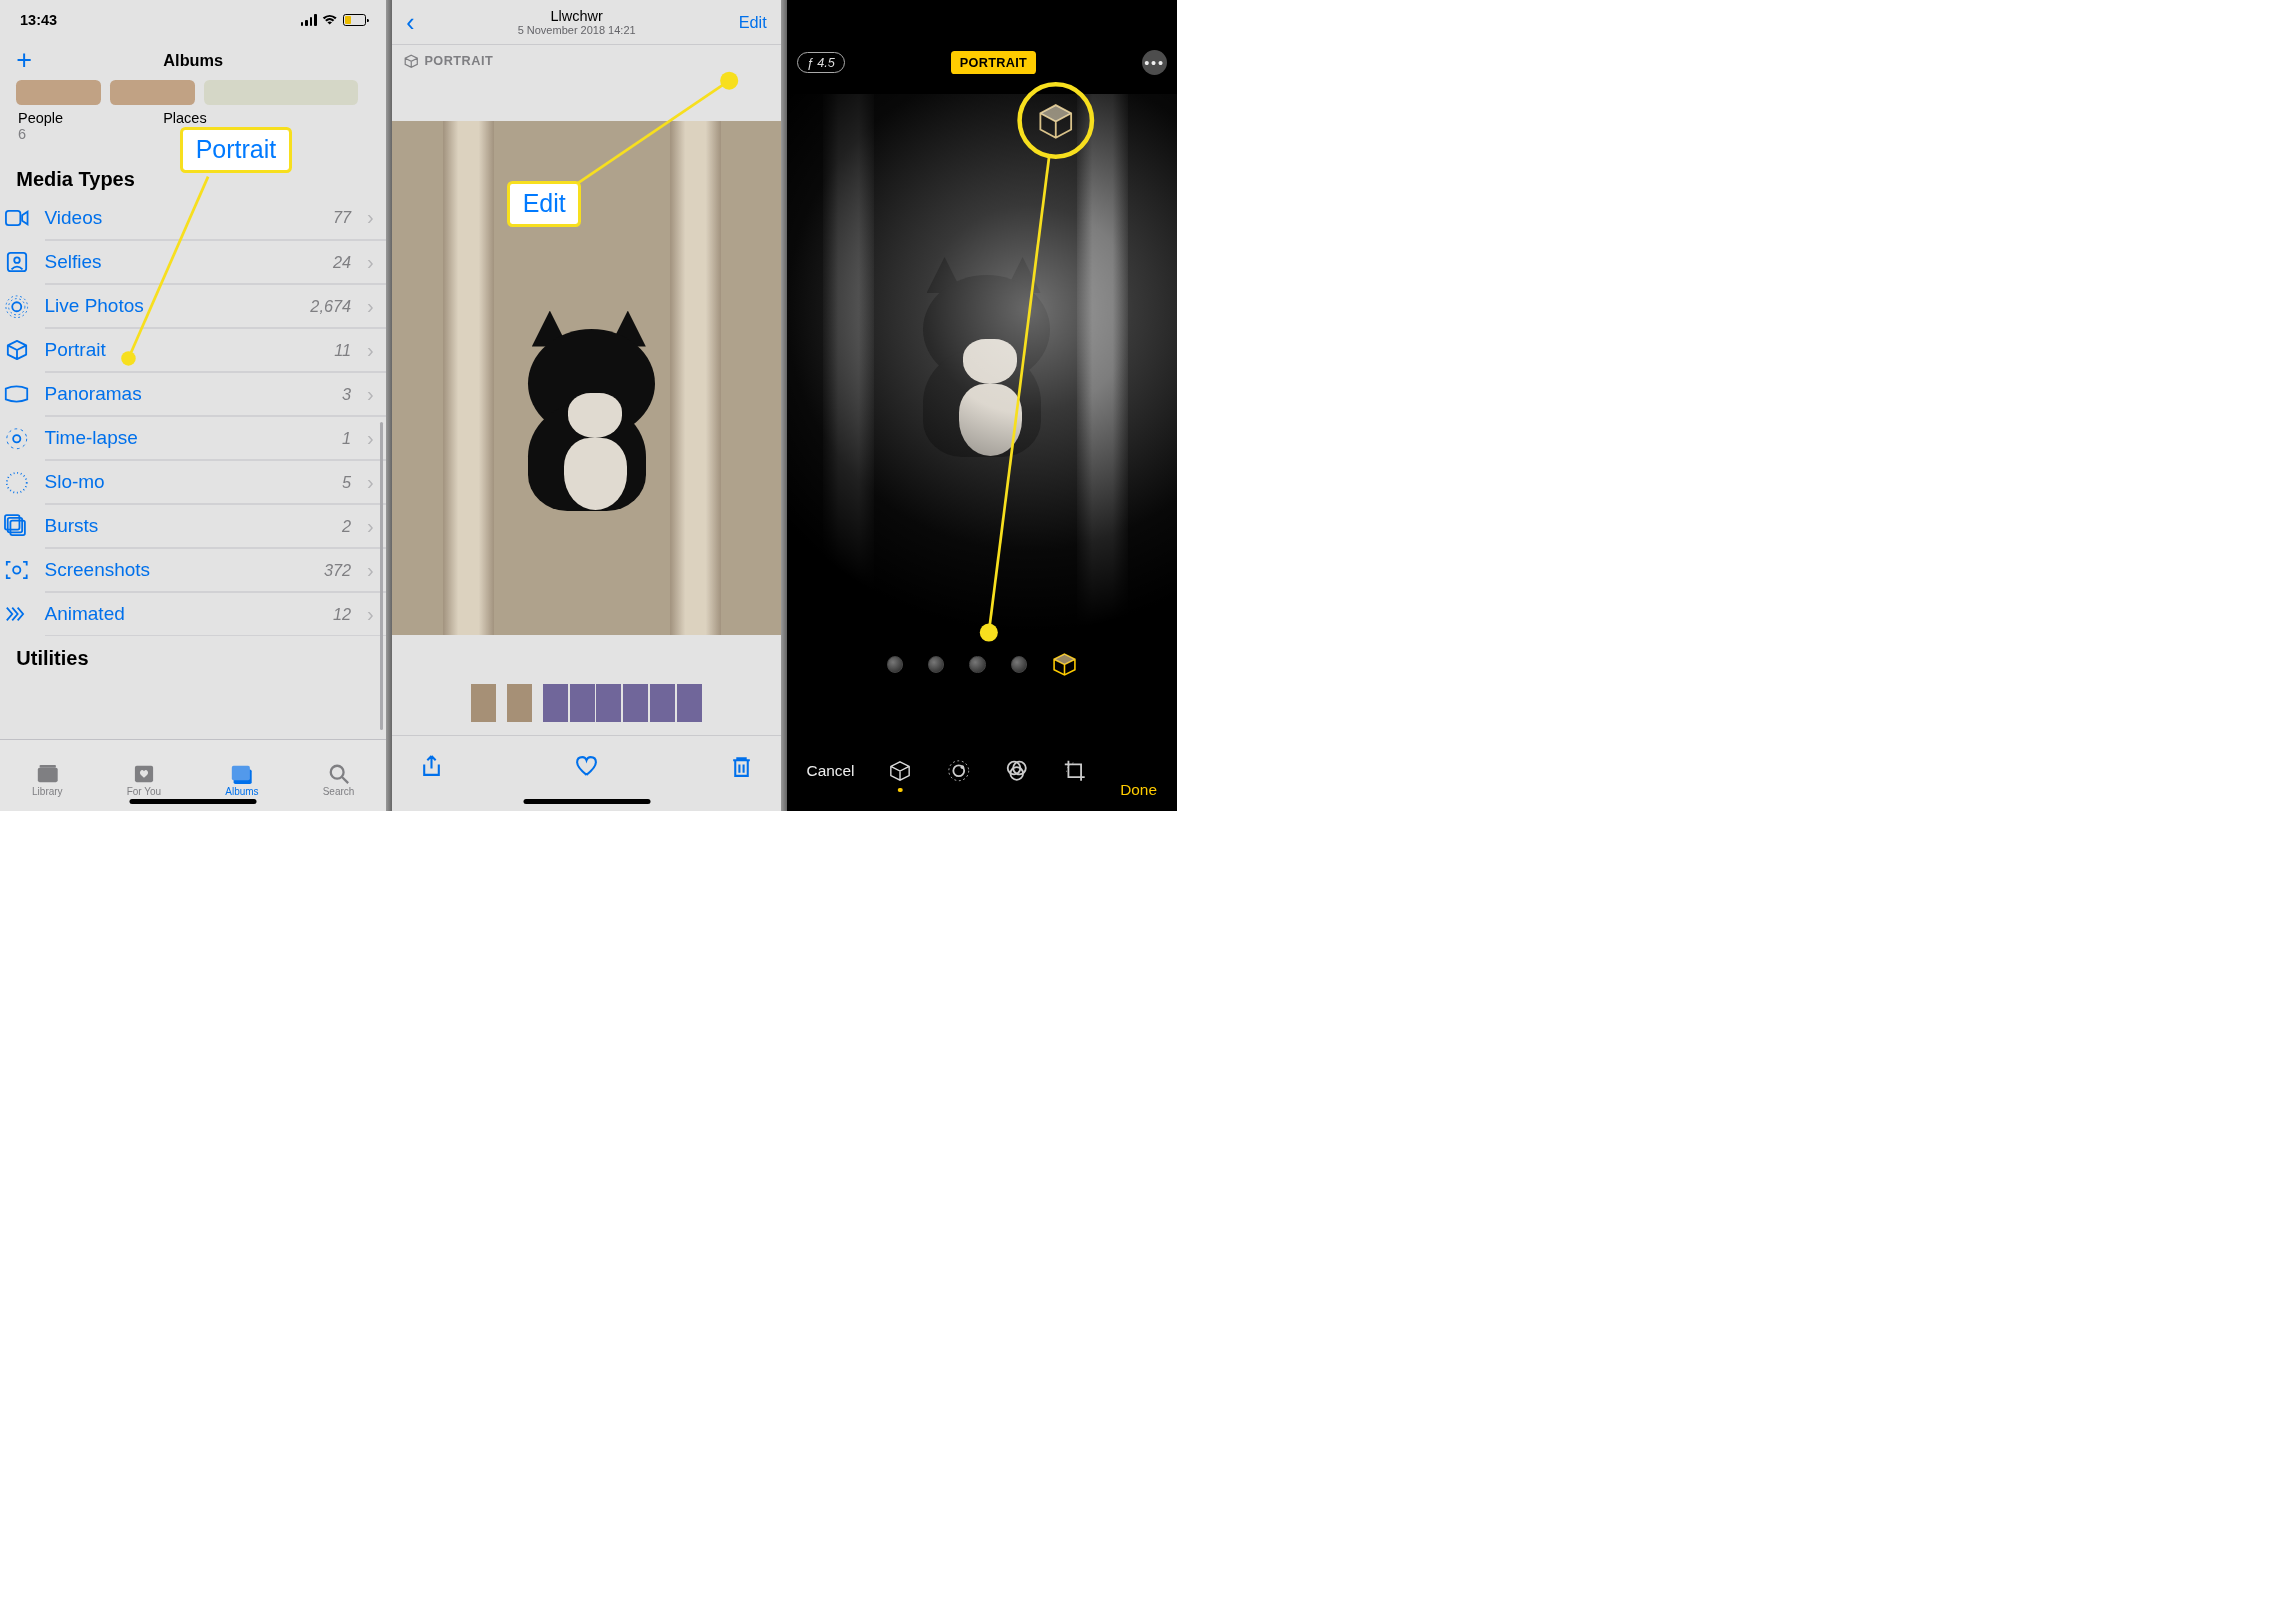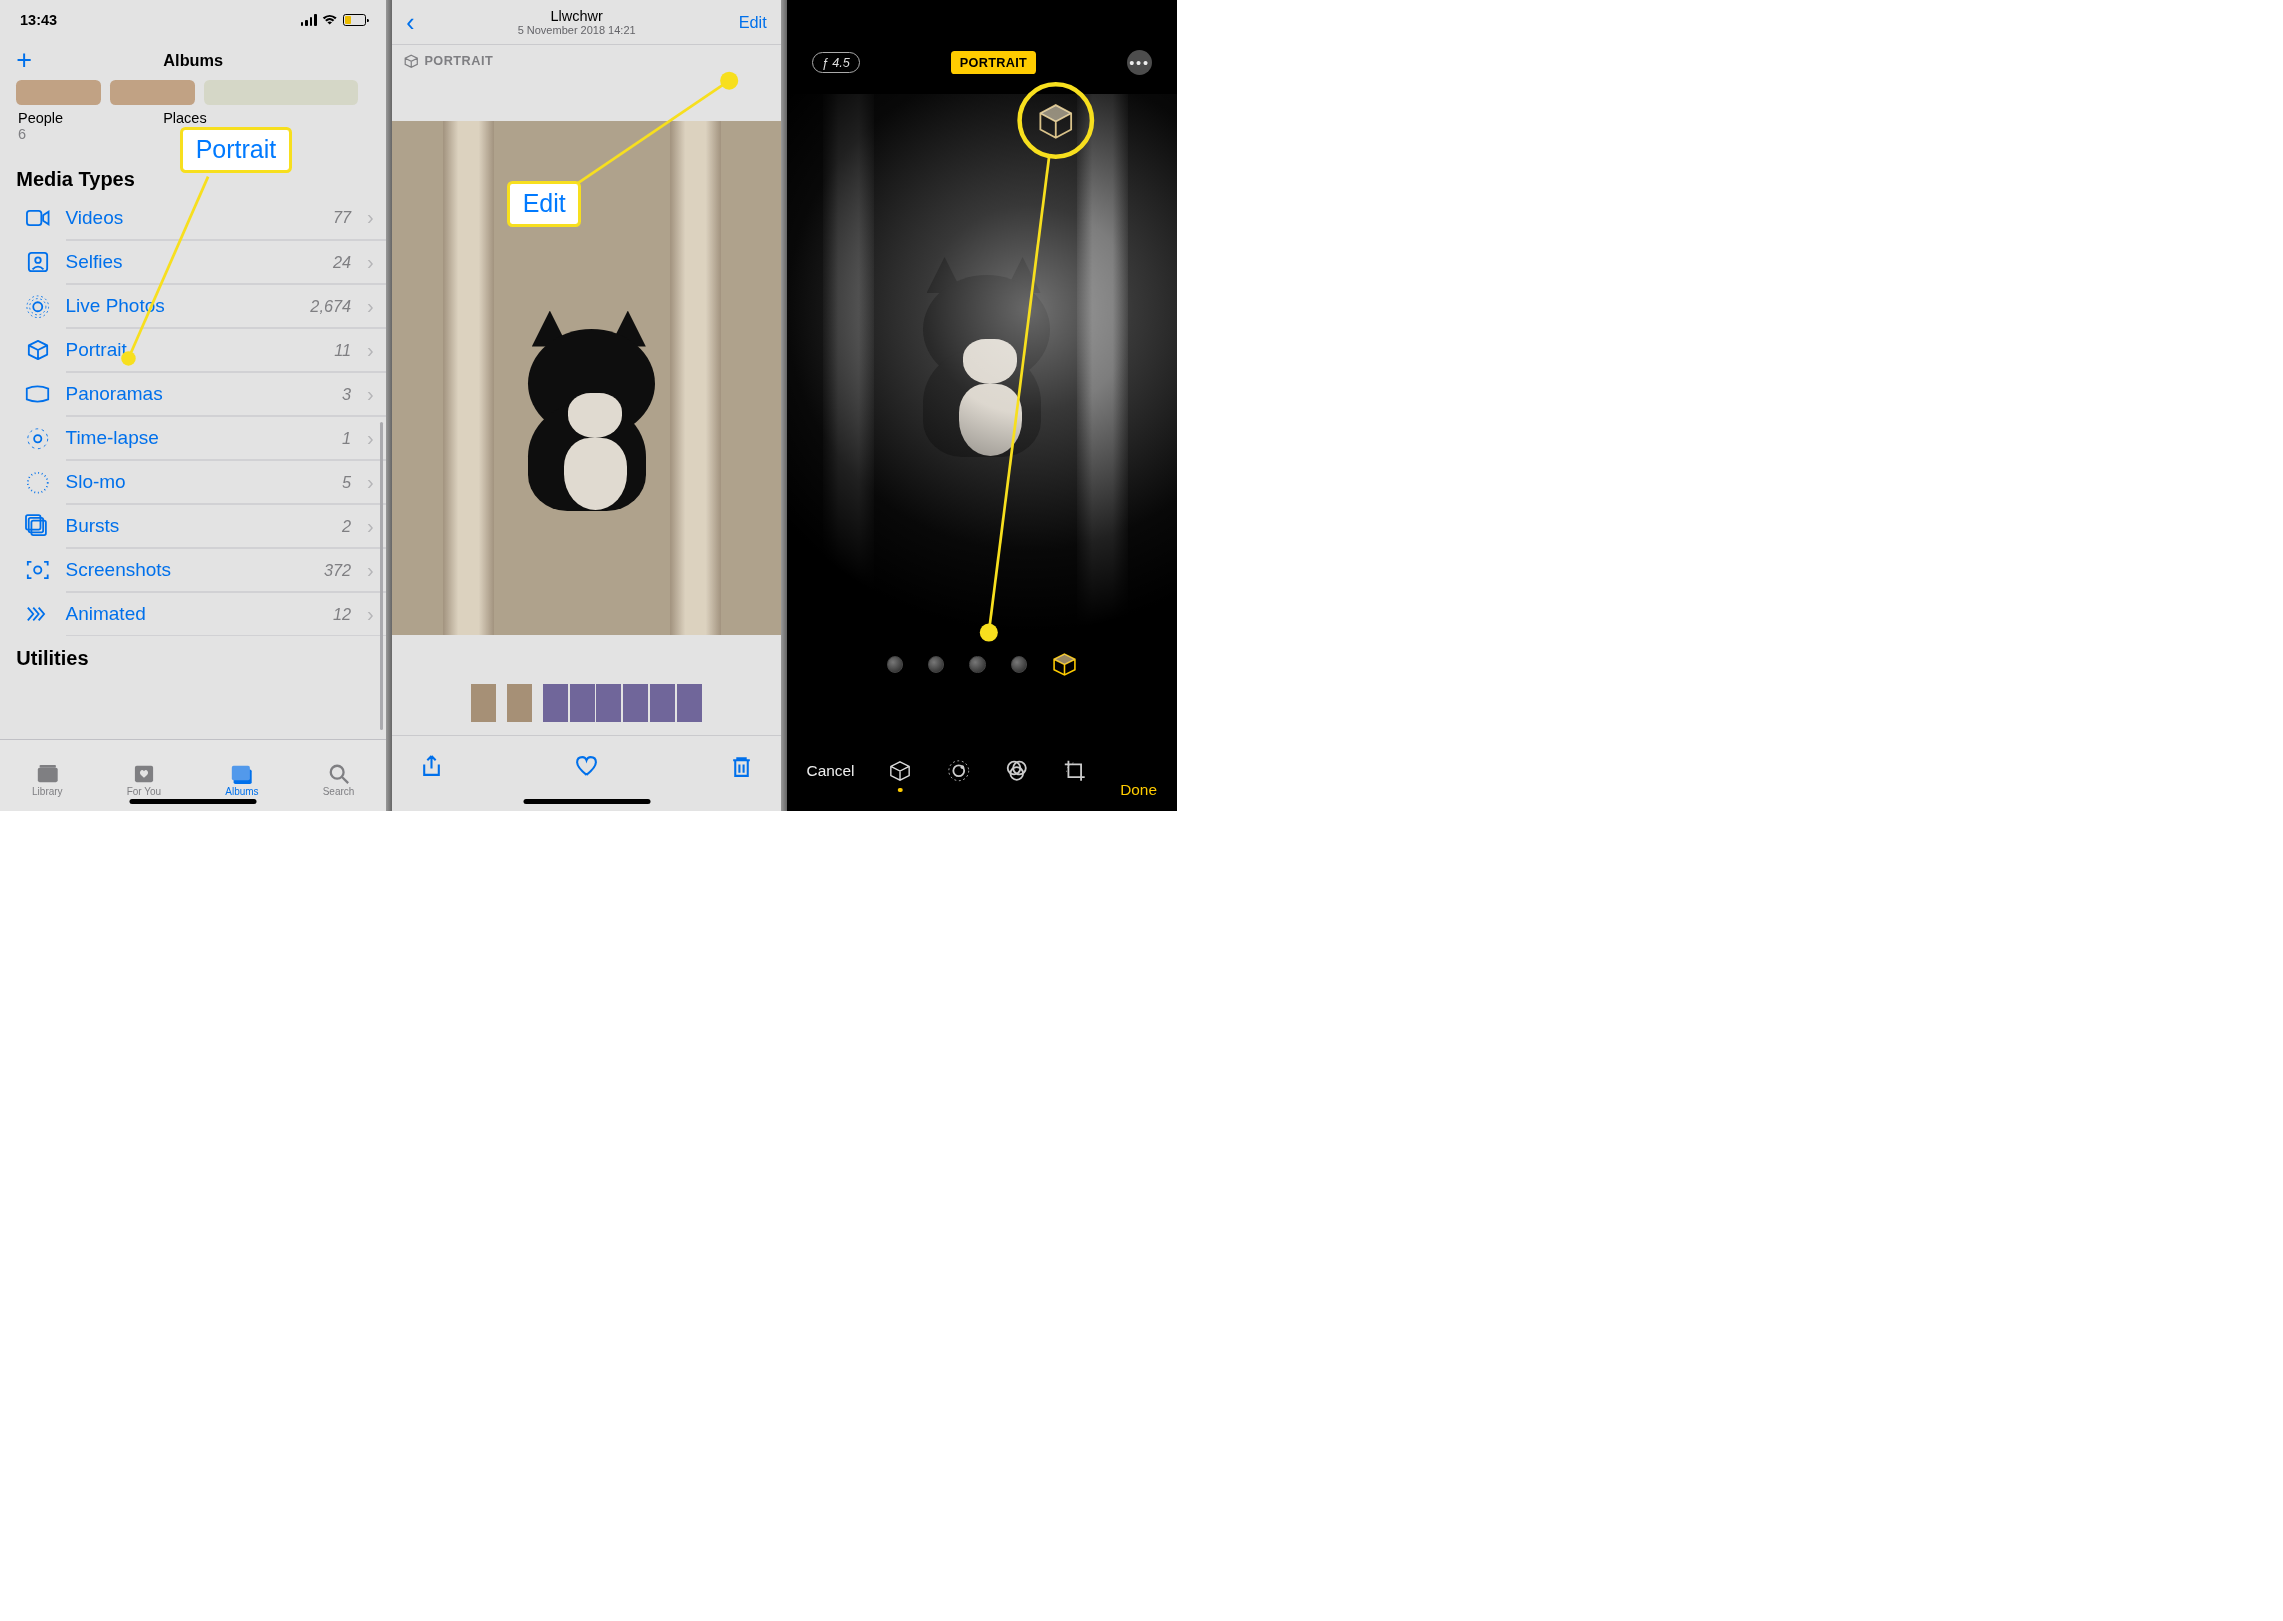--- a/index.html
+++ b/index.html
@@ -27,21 +27,21 @@
   .nav1 { height:40px; display:flex; align-items:center; justify-content:center; position:relative; }
   .nav1 .plus { position:absolute; left:16.3px; color:#007aff; font-size:27px; font-weight:300; }
   .nav1 .title { font-size:16.3px; font-weight:600; }
   .tiles { display:flex; gap:9px; padding:0 16.3px; }
   .tile { width:85px; height:25px; border-radius:5.4px; overflow:hidden; background:#d2b090; }
   .tile.map { background:#e8ead8; }
   .tile-labels { display:flex; gap:100px; padding:5.4px 18px 0; font-size:14.5px; }
   .tile-count { font-size:14.5px; color:#8a8a8e; padding:0 18px 14.5px; }
 
   .section-header { font-size:20px; font-weight:700; padding:11px 16.3px 5.4px; }
-  .row-wrap { display:flex; align-items:center; height:44px; padding-left:24px; }
+  .row-wrap { display:flex; align-items:center; height:44px; padding-left:3px; }
   .row-wrap + .row-wrap .row-inner { border-top:0.9px solid #e3e3e6; }
   .row-inner { flex:1; display:flex; align-items:center; height:44px; padding-right:12.7px; border-bottom:0.9px solid #e3e3e6; }
   .row-icon { width:27px; height:27px; display:flex; align-items:center; justify-content:center; color:#007aff; margin-right:14.5px; flex-shrink:0; }
   .row-label { font-size:19px; color:#007aff; flex:1; }
   .row-count { font-size:16.3px; color:#8a8a8e; margin-right:16px;font-style:italic; }
   .chev { color:#c5c5c8; font-size:20px; }
 
   .rows-container { position:relative; }
   .scroll-ind { position:absolute; right:3.6px; top:3.6px; width:2.7px; height:271px; background:#b9b9bd; border-radius:1.8px; }
 
@@ -72,21 +72,21 @@
   .cat-chest { position:absolute; left:72px; top:145px; width:63px; height:72px; background:#f4ede2; border-radius:40% 40% 50% 50%; }
 
   .thumbs { position:absolute; bottom:87px; left:0; right:0; height:40px; display:flex; justify-content:center; gap:1.8px; }
   .thumb { width:25px; height:38px; background:#b59d80; }
   .thumb.person { background:#7a6fa8; }
 
   .toolbar2 { position:absolute; bottom:0; left:0; right:0; height:76px; border-top:0.9px solid #dcdcdf; display:flex; justify-content:space-between; align-items:flex-start; padding:18px 27px 0; color:#007aff; }
   .tb-ic { width:25px; height:25px; }
 
   
-  .nav3 { height:45px; display:flex; align-items:center; justify-content:space-between; padding:0 25px; }
+  .nav3 { height:45px; display:flex; align-items:center; justify-content:space-between; padding:0 10px; }
   .fstop { border:1.4px solid #aaa; color:#ddd; font-size:12.7px; padding:2.7px 9px; border-radius:12.7px; font-style:italic; }
   .portrait-pill { background:#ffcc00; color:#000; font-weight:700; font-size:12.7px; padding:4.5px 9px; border-radius:3.6px; letter-spacing:0.3px; }
   .more-btn { width:25px; height:25px; background:#4d4d4d; border-radius:50%; display:flex; align-items:center; justify-content:center; color:#eee; font-size:14.5px; letter-spacing:1.8px; }
 
   .p3-photo { position:relative; height:537px; background:#1c1c1c; overflow:hidden; margin-top:9px; }
   .p3-photo .vignette { position:absolute; inset:0; background:radial-gradient(circle at 62% 40%,rgba(255,255,255,0.38) 0%,rgba(255,255,255,0.12) 26%,rgba(0,0,0,0.7) 60%,#000 80%); }
   .p3-photo .baluster { background:linear-gradient(to right,#2a2a2a,#6b6b6b 30%,#6b6b6b 70%,#2a2a2a); width:51px; }
   .p3-photo .baluster.l { left:36px; }
   .p3-photo .baluster.r { right:49px; }
 

